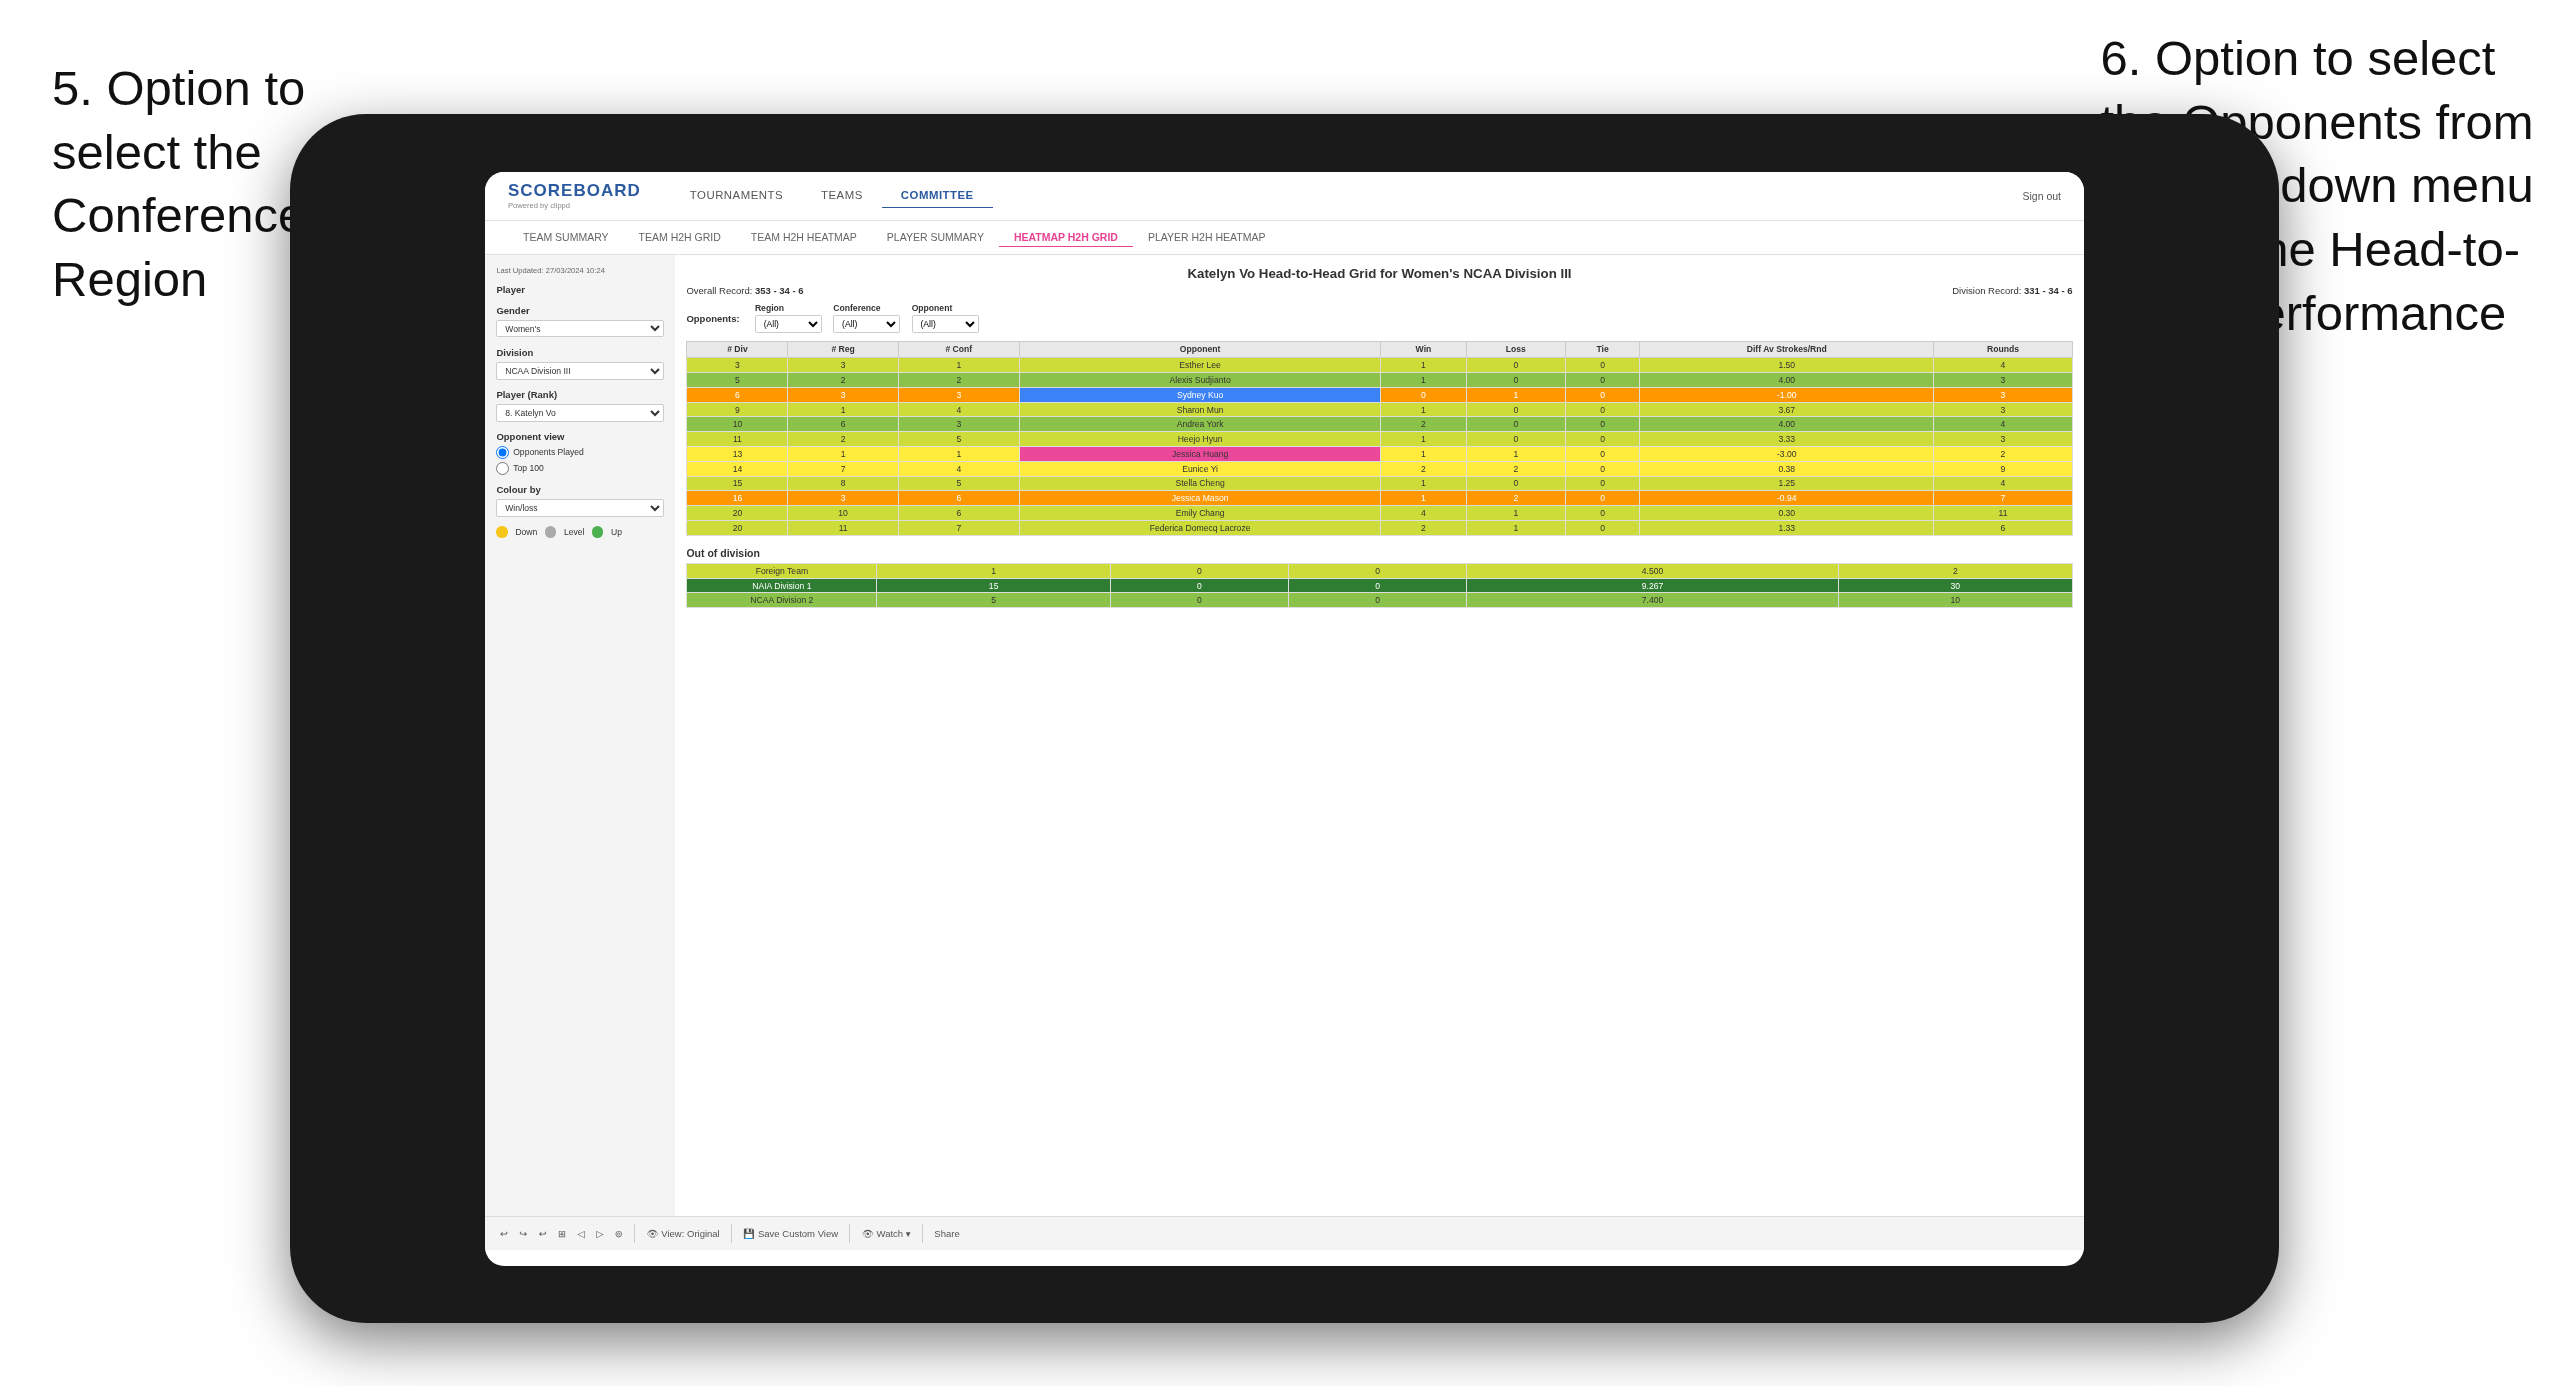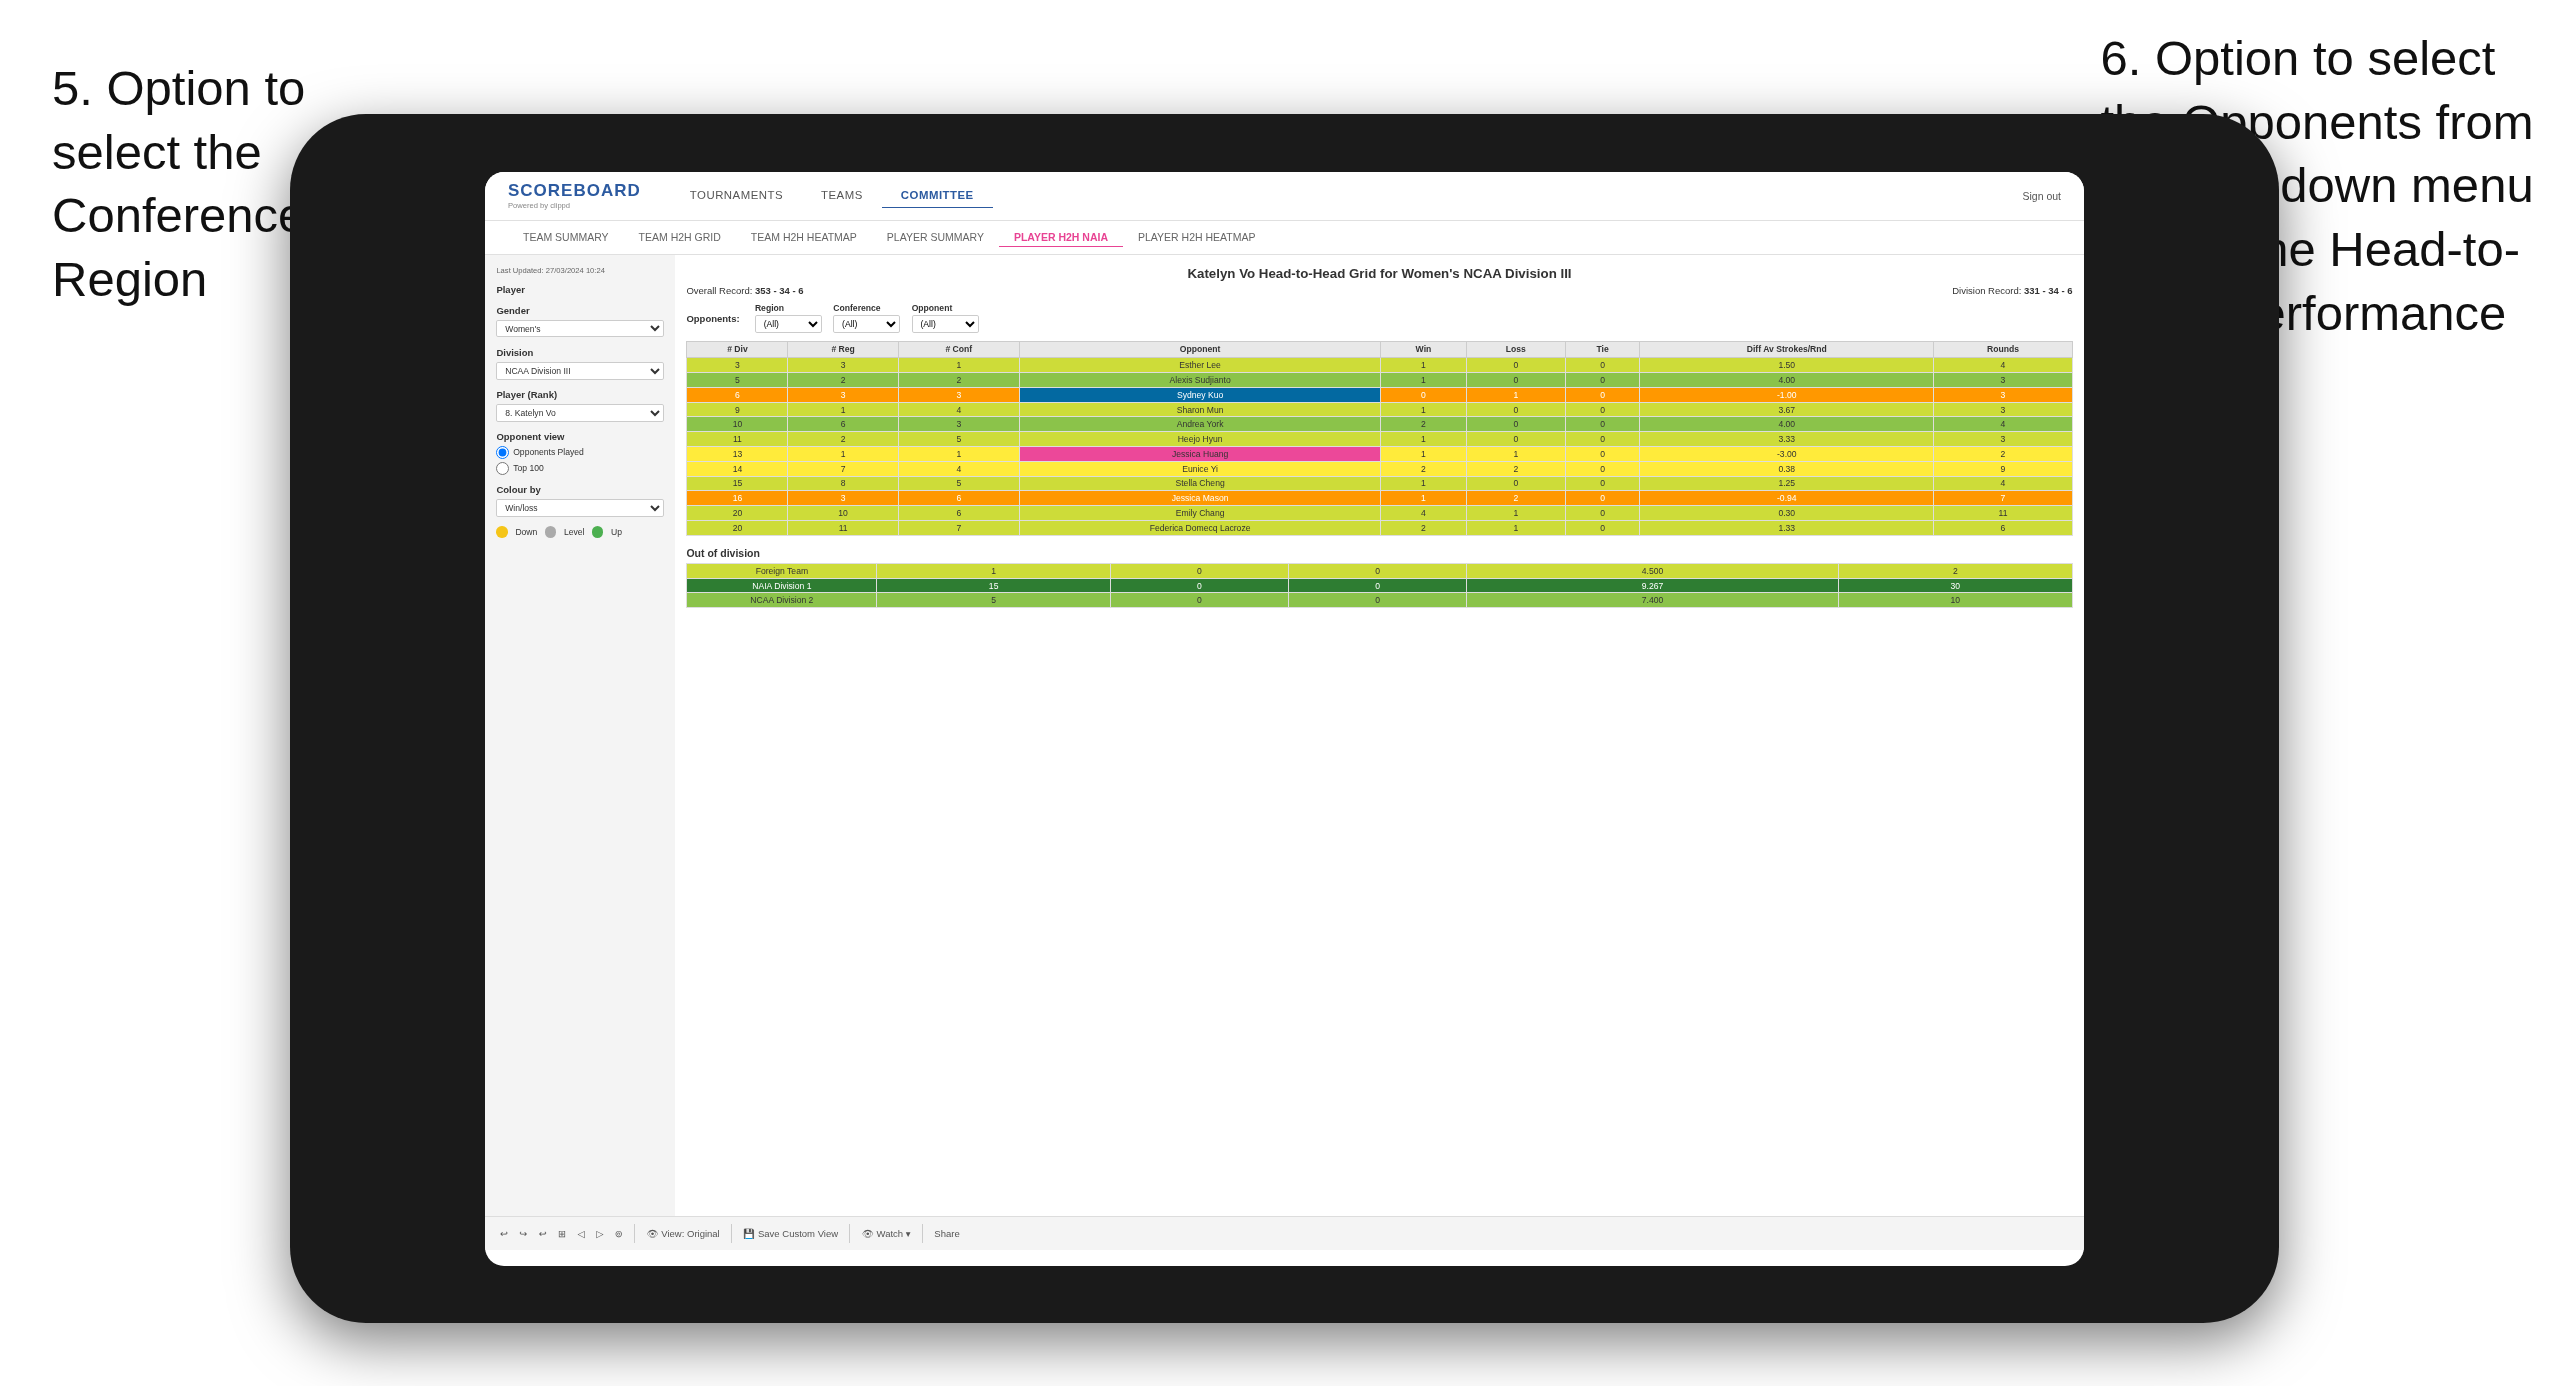--- a/index.html
+++ b/index.html
@@ -387,21 +387,21 @@
       <div class="header-right">
         <span>Sign out</span>
       </div>
     </div>
 
     <div class="sub-nav">
       <div class="sub-nav-tab">TEAM SUMMARY</div>
       <div class="sub-nav-tab">TEAM H2H GRID</div>
       <div class="sub-nav-tab">TEAM H2H HEATMAP</div>
       <div class="sub-nav-tab">PLAYER SUMMARY</div>
-      <div class="sub-nav-tab active">PLAYER H2H NAIA</div>
+      <div class="sub-nav-tab active">HEATMAP H2H GRID</div>
       <div class="sub-nav-tab">PLAYER H2H HEATMAP</div>
     </div>
 
     <div class="content-area">
 
       <div class="sidebar">
         <div class="sidebar-timestamp">Last Updated: 27/03/2024 10:24</div>
 
         <div class="sidebar-section">
           <div class="sidebar-label">Player</div>
@@ -528,21 +528,21 @@
     <td style="background:#8bc34a;color:#333">1</td>
     <td style="background:#8bc34a;color:#333">0</td>
     <td style="background:#8bc34a;color:#333">0</td>
     <td style="background:#8bc34a;color:#333">4.00</td>
     <td style="background:#8bc34a;color:#333">3</td>
   </tr>
               <tr>
     <td style="background:#ff9800;color:#fff">6</td>
     <td style="background:#ff9800;color:#fff">3</td>
     <td style="background:#ff9800;color:#fff">3</td>
-    <td class="td-left" style="background:#0369a1;color:#fff">Sydney Kuo</td>
+    <td class="td-left" style="background:#3b82f6;color:#fff">Sydney Kuo</td>
     <td style="background:#ff9800;color:#fff">0</td>
     <td style="background:#ff9800;color:#fff">1</td>
     <td style="background:#ff9800;color:#fff">0</td>
     <td style="background:#ff9800;color:#fff">-1.00</td>
     <td style="background:#ff9800;color:#fff">3</td>
   </tr>
               <tr>
     <td style="background:#cddc39;color:#333">9</td>
     <td style="background:#cddc39;color:#333">1</td>
     <td style="background:#cddc39;color:#333">4</td>

